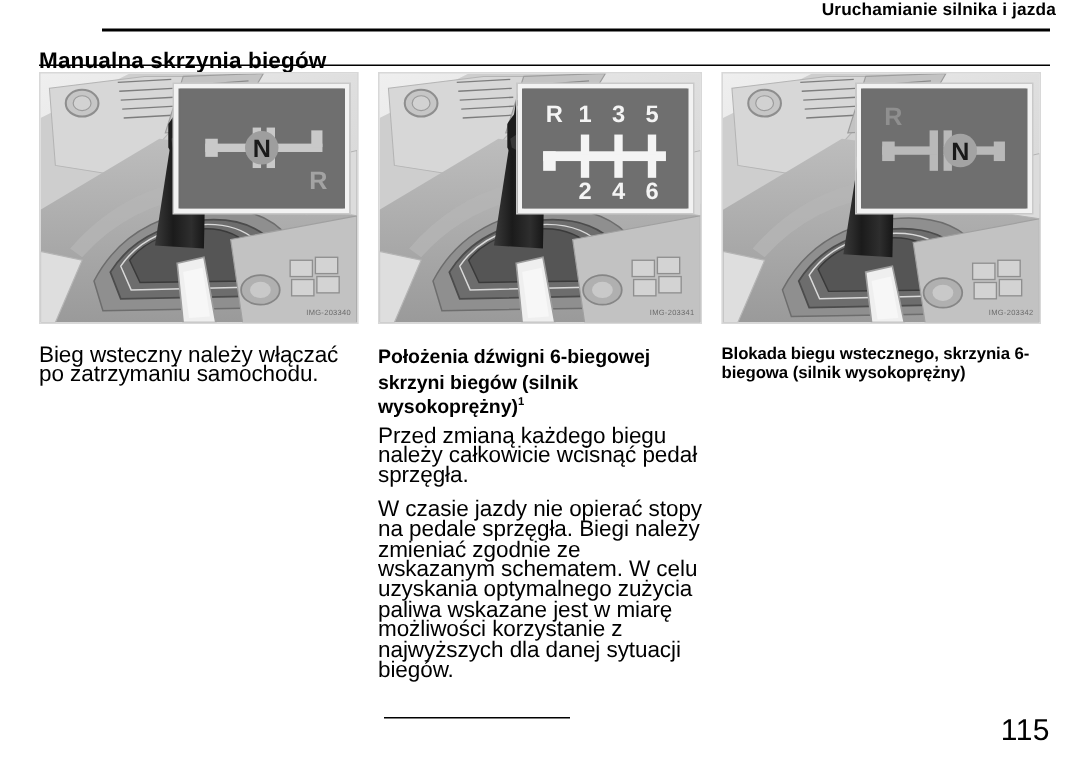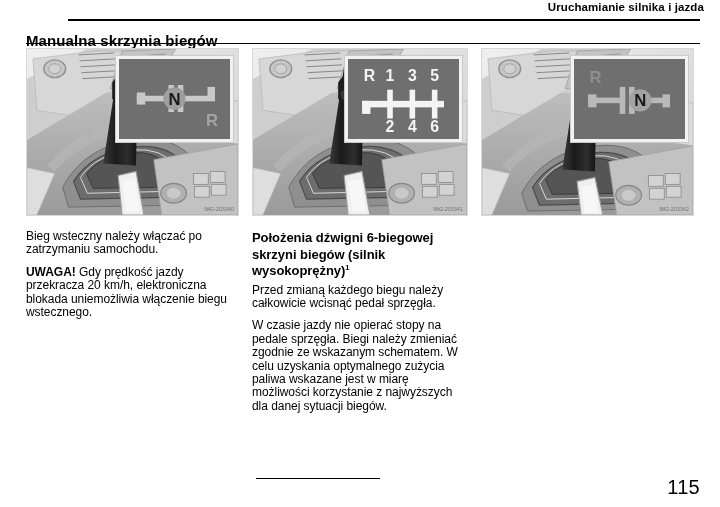--- a/index.html
+++ b/index.html
@@ -110,21 +110,21 @@
     line-height: 16.5px;
     margin-bottom: 4px;
   }
   h3.sub .sup {
     font-size: 7.5px;
     vertical-align: super;
     line-height: 0;
   }
   p.body {
     margin: 0 0 9px 0;
-    font-size: 12px;
+    font-size: 15px;
     line-height: 13.4px;
     letter-spacing: -0.05px;
   }
   p.body:last-child { margin-bottom: 0; }
   p.body .caution { font-weight: bold; }
 
   
   .footnote-wrap {
     position: absolute;
     left: 256px; bottom: 24px;
@@ -249,21 +249,20 @@
           <text x="58.5" y="49" text-anchor="middle" font-family="Liberation Sans, sans-serif" font-size="18" font-weight="bold" fill="#1a1a1a">N</text>
           <text x="99" y="72" text-anchor="middle" font-family="Liberation Sans, sans-serif" font-size="18" font-weight="bold" fill="#a3a3a3">R</text>
         </svg>
       </div>
 
       <div class="fig-id">IMG-203340</div>
     </div>
 
     <div class="col-text">
       <p class="body">Bieg wsteczny należy włączać po zatrzymaniu samochodu.</p>
-      <p class="body"><span class="caution">UWAGA!</span><span> Gdy prędkość jazdy przekracza 20 km/h, elektroniczna blokada uniemożliwia włączenie biegu wstecznego.</span></p>
     </div>
   </div>
 
   <div class="column mid">
     <div class="figure">
       <svg class="fig-svg" viewBox="0 0 216 168" preserveAspectRatio="none">
         <defs>
           <linearGradient id="g2a" x1="0" y1="0" x2="1" y2="1">
             <stop offset="0" stop-color="#efefef"></stop>
               <stop offset="1" stop-color="#cfcfcf"></stop>
@@ -451,20 +450,21 @@
           </g>
           <circle cx="70" cy="44.5" r="12" fill="#a3a3a3"></circle>
           <text x="70" y="51" text-anchor="middle" font-family="Liberation Sans, sans-serif" font-size="18" font-weight="bold" fill="#1a1a1a">N</text>
         </svg>
       </div>
 
       <div class="fig-id">IMG-203342</div>
     </div>
 
     <div class="col-text">
+      <h3 class="sub">Blokada biegu wstecznego, skrzynia 6-biegowa (silnik wysokoprężny)</h3>
     </div>
   </div>
 
 </div>
 
 <div class="footnote-wrap">
   <div class="footnote-rule"></div>
 </div>
 
 <div class="page-number">115</div>

